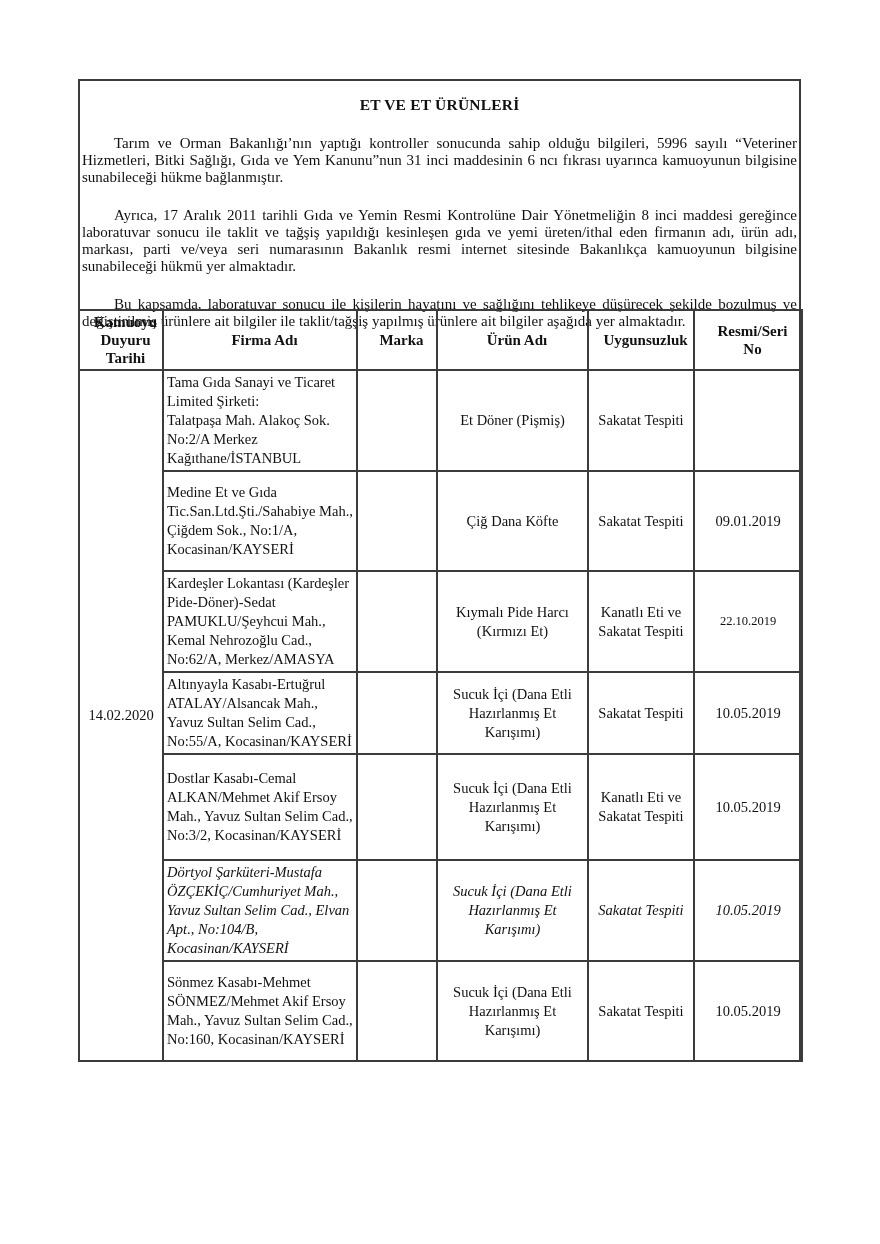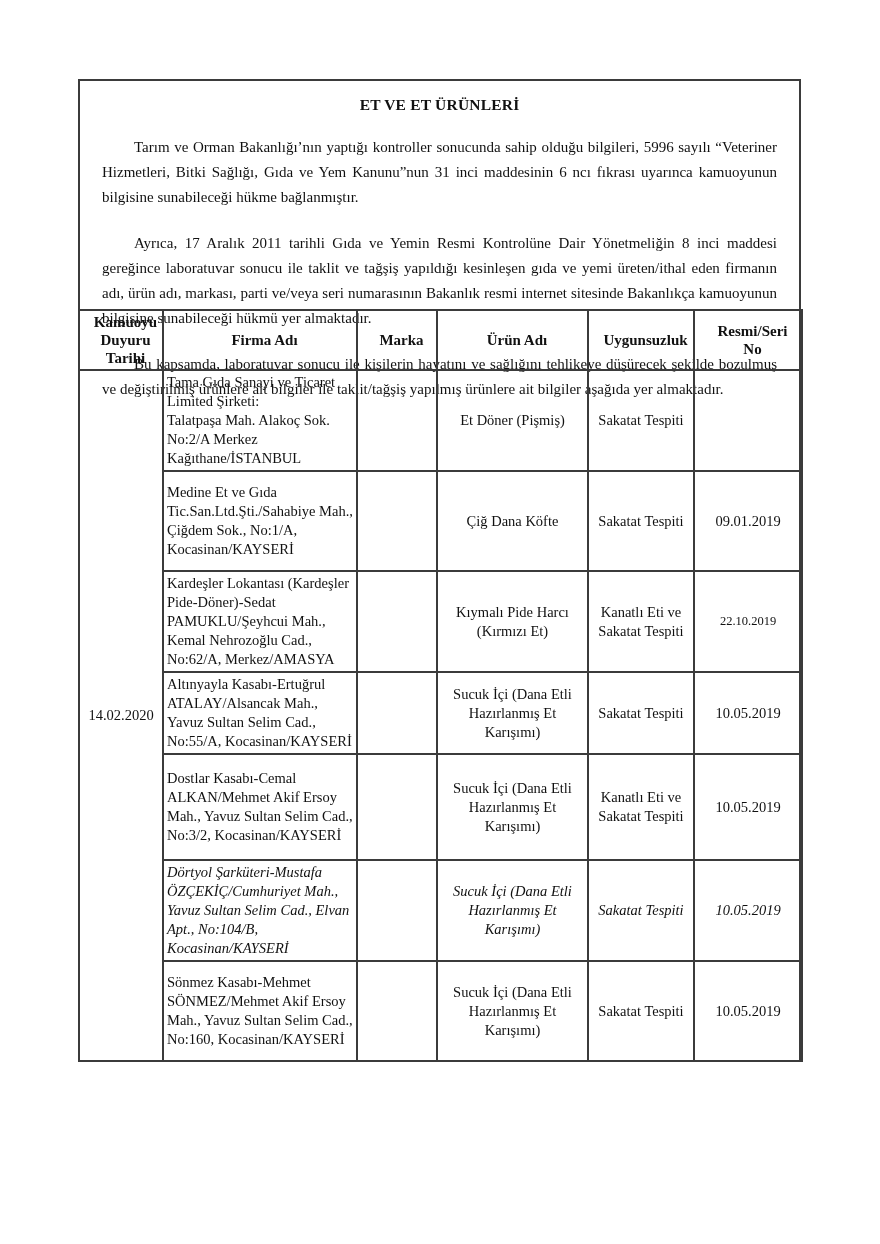--- a/index.html
+++ b/index.html
@@ -24,26 +24,26 @@
     background: #ffffff;
   }
   .doc-title {
     text-align: center;
     font-weight: bold;
     font-size: 15.5px;
     margin: 15px 0 0 0;
     letter-spacing: 0.2px;
   }
   .intro {
-    padding: 0 22px;
+    padding: 0 2px;
   }
   .intro p {
     margin: 21px 0 0 0;
     font-size: 15px;
-    line-height: 25px;
+    line-height: 17px;
     text-indent: 32px;
     text-align: justify;
   }
   table.products {
     position: absolute;
     left: -2px;
     bottom: -2px;
     width: 723px;
     border-collapse: collapse;
     table-layout: fixed;

